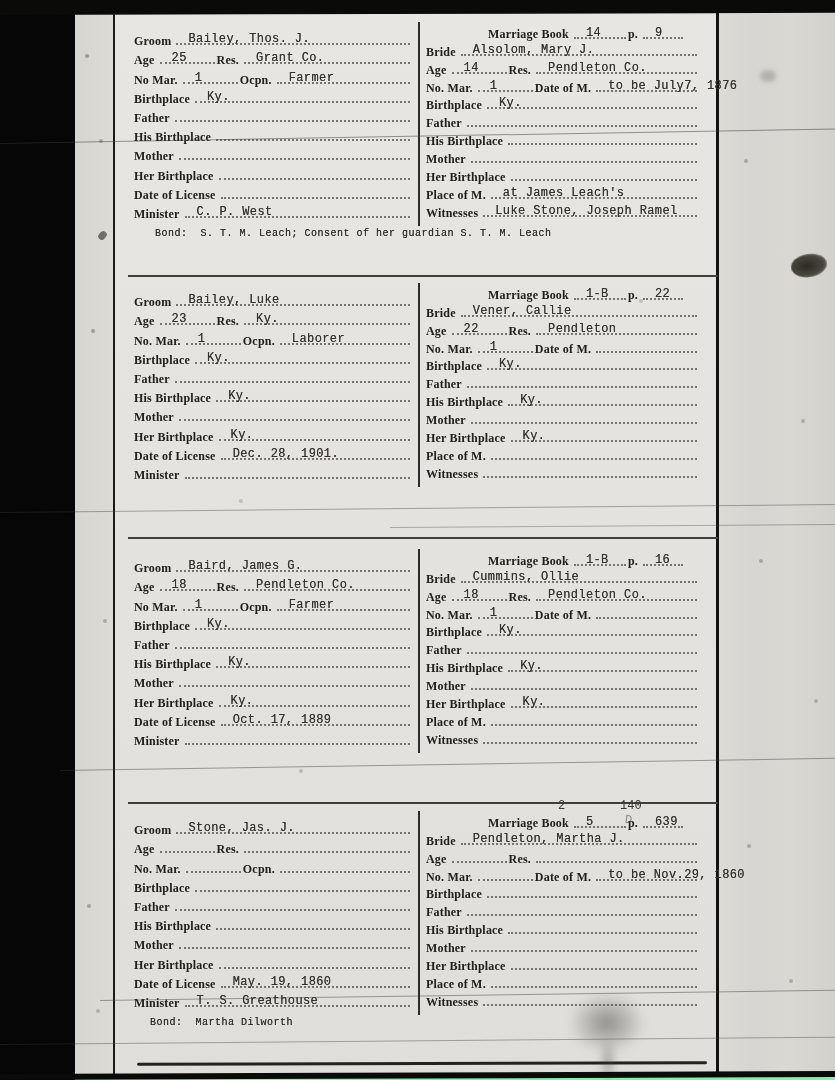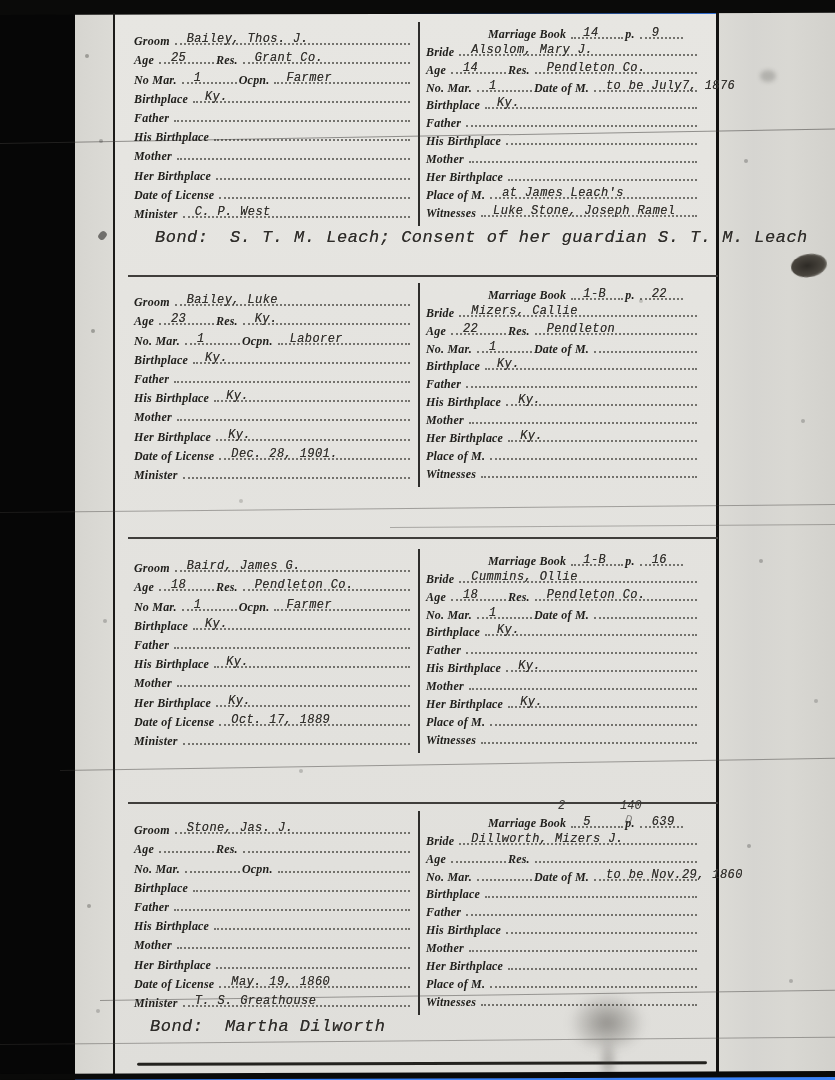--- a/index.html
+++ b/index.html
@@ -1,17 +1,17 @@
 <!DOCTYPE html>
 <html><head>
 <meta charset="utf-8">
 <style>
   html,body{margin:0;padding:0;background:#000;}
-  #canvas{position:relative;width:835px;height:1080px;background:#3b82f6;overflow:hidden;
-          font-family:"Liberation Serif",serif;font-style:italic;}
+  #canvas{position:relative;width:835px;height:1080px;background:#86efac;overflow:hidden;
+          font-family:"Liberation Serif",serif;}
   
   .paper{position:absolute;left:75px;top:14px;width:760px;height:1061px;
          background:linear-gradient(180deg,#e7e6e2 0%,#e4e3df 40%,#e2e1dd 70%,#dfdeda 100%);}
   .margin-left{position:absolute;left:75px;top:14px;width:39px;height:1061px;
          background:linear-gradient(90deg,#d6d5d0,#dcdbd6);}
   .margin-right{position:absolute;left:718px;top:12px;width:117px;height:1063px;
          background:linear-gradient(90deg,#dcdbd6 0%,#d6d5d1 30%,#d9d8d3 60%,#d2d1cc 100%);}
   .rule-v{position:absolute;top:13px;height:1062px;background:#1c1b19;}
   .rule-left{left:113px;width:2px;}
   .rule-right{left:716px;width:3px;background:#131211;}
@@ -25,21 +25,21 @@
   .lbl{font-weight:700;font-size:12px;color:#21201d;white-space:nowrap;padding-right:3px;
        letter-spacing:.2px;line-height:14px;}
   .fill{flex:1;position:relative;border-bottom:2px dotted rgba(72,70,65,.72);margin:0 2px 3px 2px;height:12px;}
   .fill.fixed{flex:0 0 55px;}
   .val{position:absolute;left:12px;bottom:-3px;white-space:nowrap;
        font-family:"Liberation Mono",monospace;font-size:12px;color:#34322e;
        letter-spacing:.4px;text-shadow:0 0 .6px rgba(60,58,54,.8);}
   .hdr{justify-content:flex-start;margin-left:62px;margin-right:14px;height:16px;}
   .hdr .fill{margin-bottom:2px;}
   .hdr .book{flex:0 0 52px;}
-  .bond{position:absolute;font-family:"Liberation Mono",monospace;font-size:17px;
+  .bond{position:absolute;font-family:"Liberation Mono",monospace;font-size:10px;
         color:#2e2c29;white-space:pre;letter-spacing:.5px;text-shadow:0 0 .6px rgba(60,58,54,.8);}
   .stray{position:absolute;font-family:"Liberation Mono",monospace;font-size:12px;color:#3a3835;}
   
   .strip-top{position:absolute;left:0;top:0;width:835px;height:15px;background:#0a0a09;
              transform:rotate(-.15deg);transform-origin:left top;}
   .strip-bottom{position:absolute;left:0;top:1074px;width:835px;height:6px;background:#0a0a09;
              transform:rotate(-.2deg);transform-origin:left bottom;}
   .bar-left{position:absolute;left:0;top:0;width:75px;height:1080px;background:#060606;}
   .hairline{position:absolute;height:1px;background:#3c3a37;transform-origin:left center;}
   .heavyline{position:absolute;left:137px;top:1062px;width:570px;height:3px;background:#23221f;
@@ -289,21 +289,21 @@
               <span class="val">1-B</span>
             </span>
             <span class="lbl">p.</span>
             <span class="fill">
               <span class="val">22</span>
             </span>
           </div>
           <div class="row">
             <span class="lbl">Bride</span>
             <span class="fill">
-              <span class="val">Mizers, Callie</span>
+              <span class="val">Vener, Callie</span>
             </span>
           </div>
           <div class="row">
             <span class="lbl">Age</span>
             <span class="fill fixed">
               <span class="val">22</span>
             </span>
             <span class="lbl">Res.</span>
             <span class="fill">
               <span class="val">Pendleton</span>
@@ -549,21 +549,21 @@
               <span class="val">5</span>
             </span>
             <span class="lbl">p.</span>
             <span class="fill">
               <span class="val">639</span>
             </span>
           </div>
           <div class="row">
             <span class="lbl">Bride</span>
             <span class="fill">
-              <span class="val">Dillworth, Mizers J.</span>
+              <span class="val">Pendleton, Martha J.</span>
             </span>
           </div>
           <div class="row">
             <span class="lbl">Age</span>
             <span class="fill fixed"></span>
             <span class="lbl">Res.</span>
             <span class="fill"></span>
           </div>
           <div class="row">
             <span class="lbl">No. Mar.</span>

